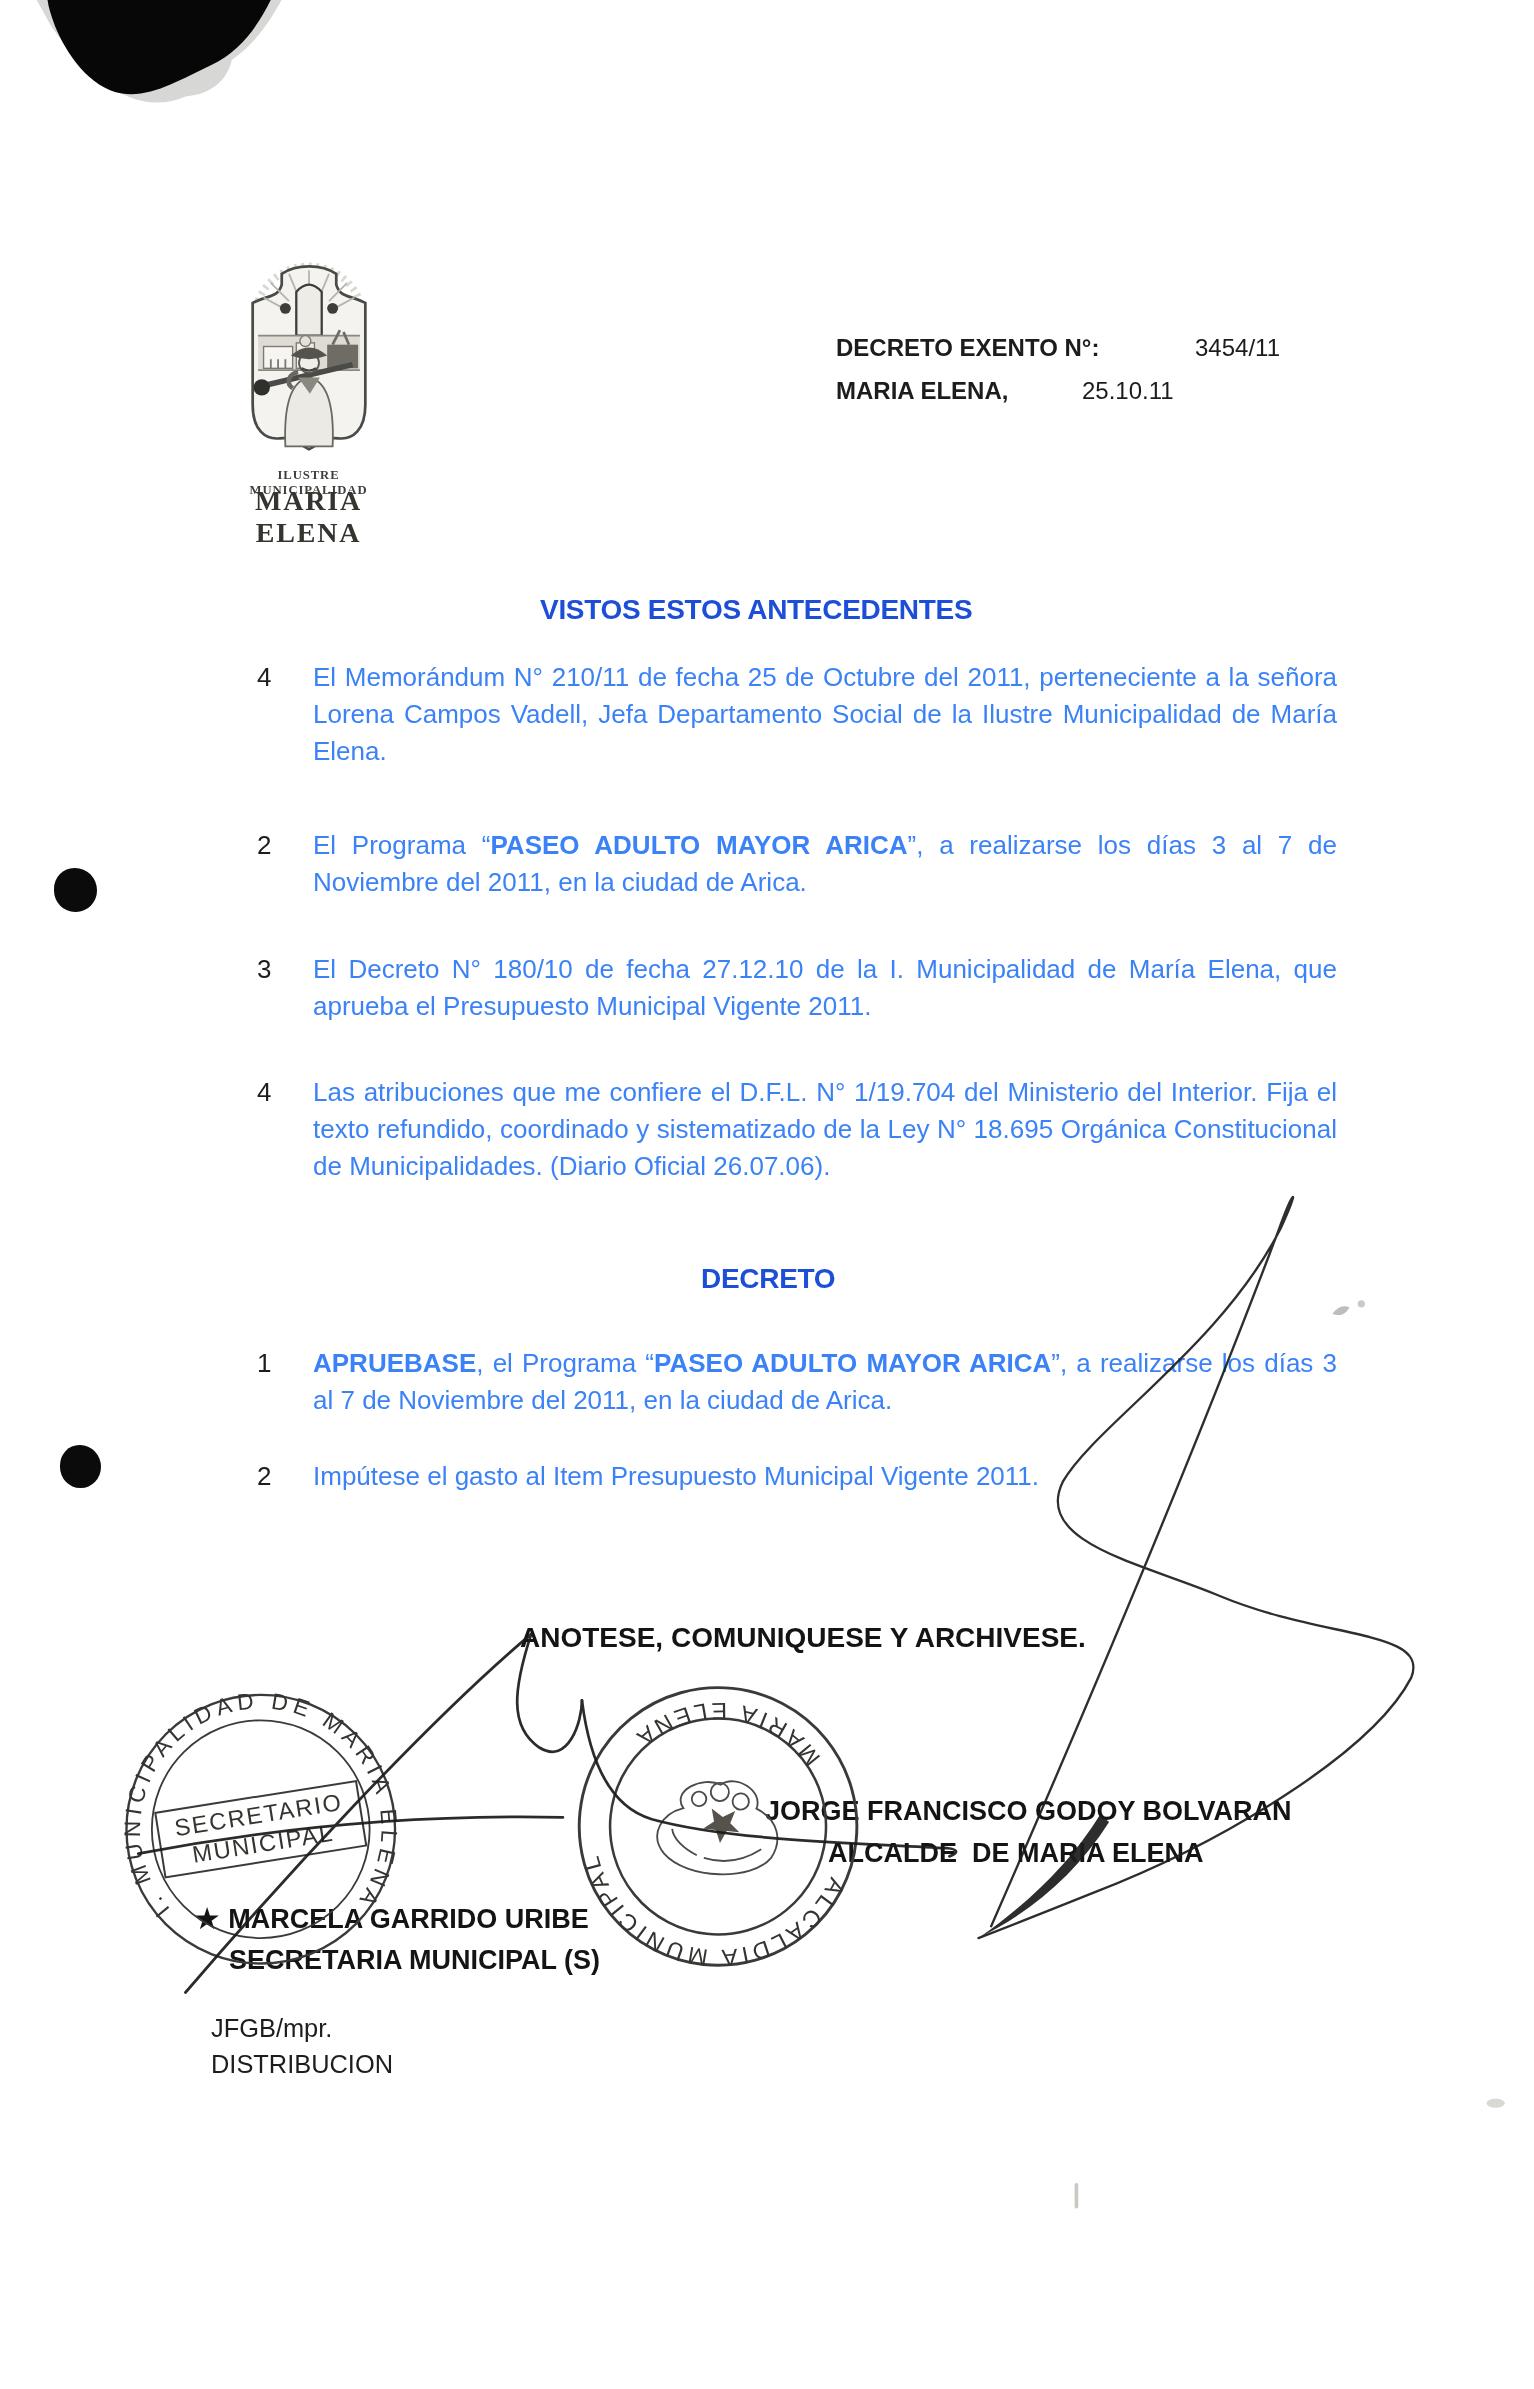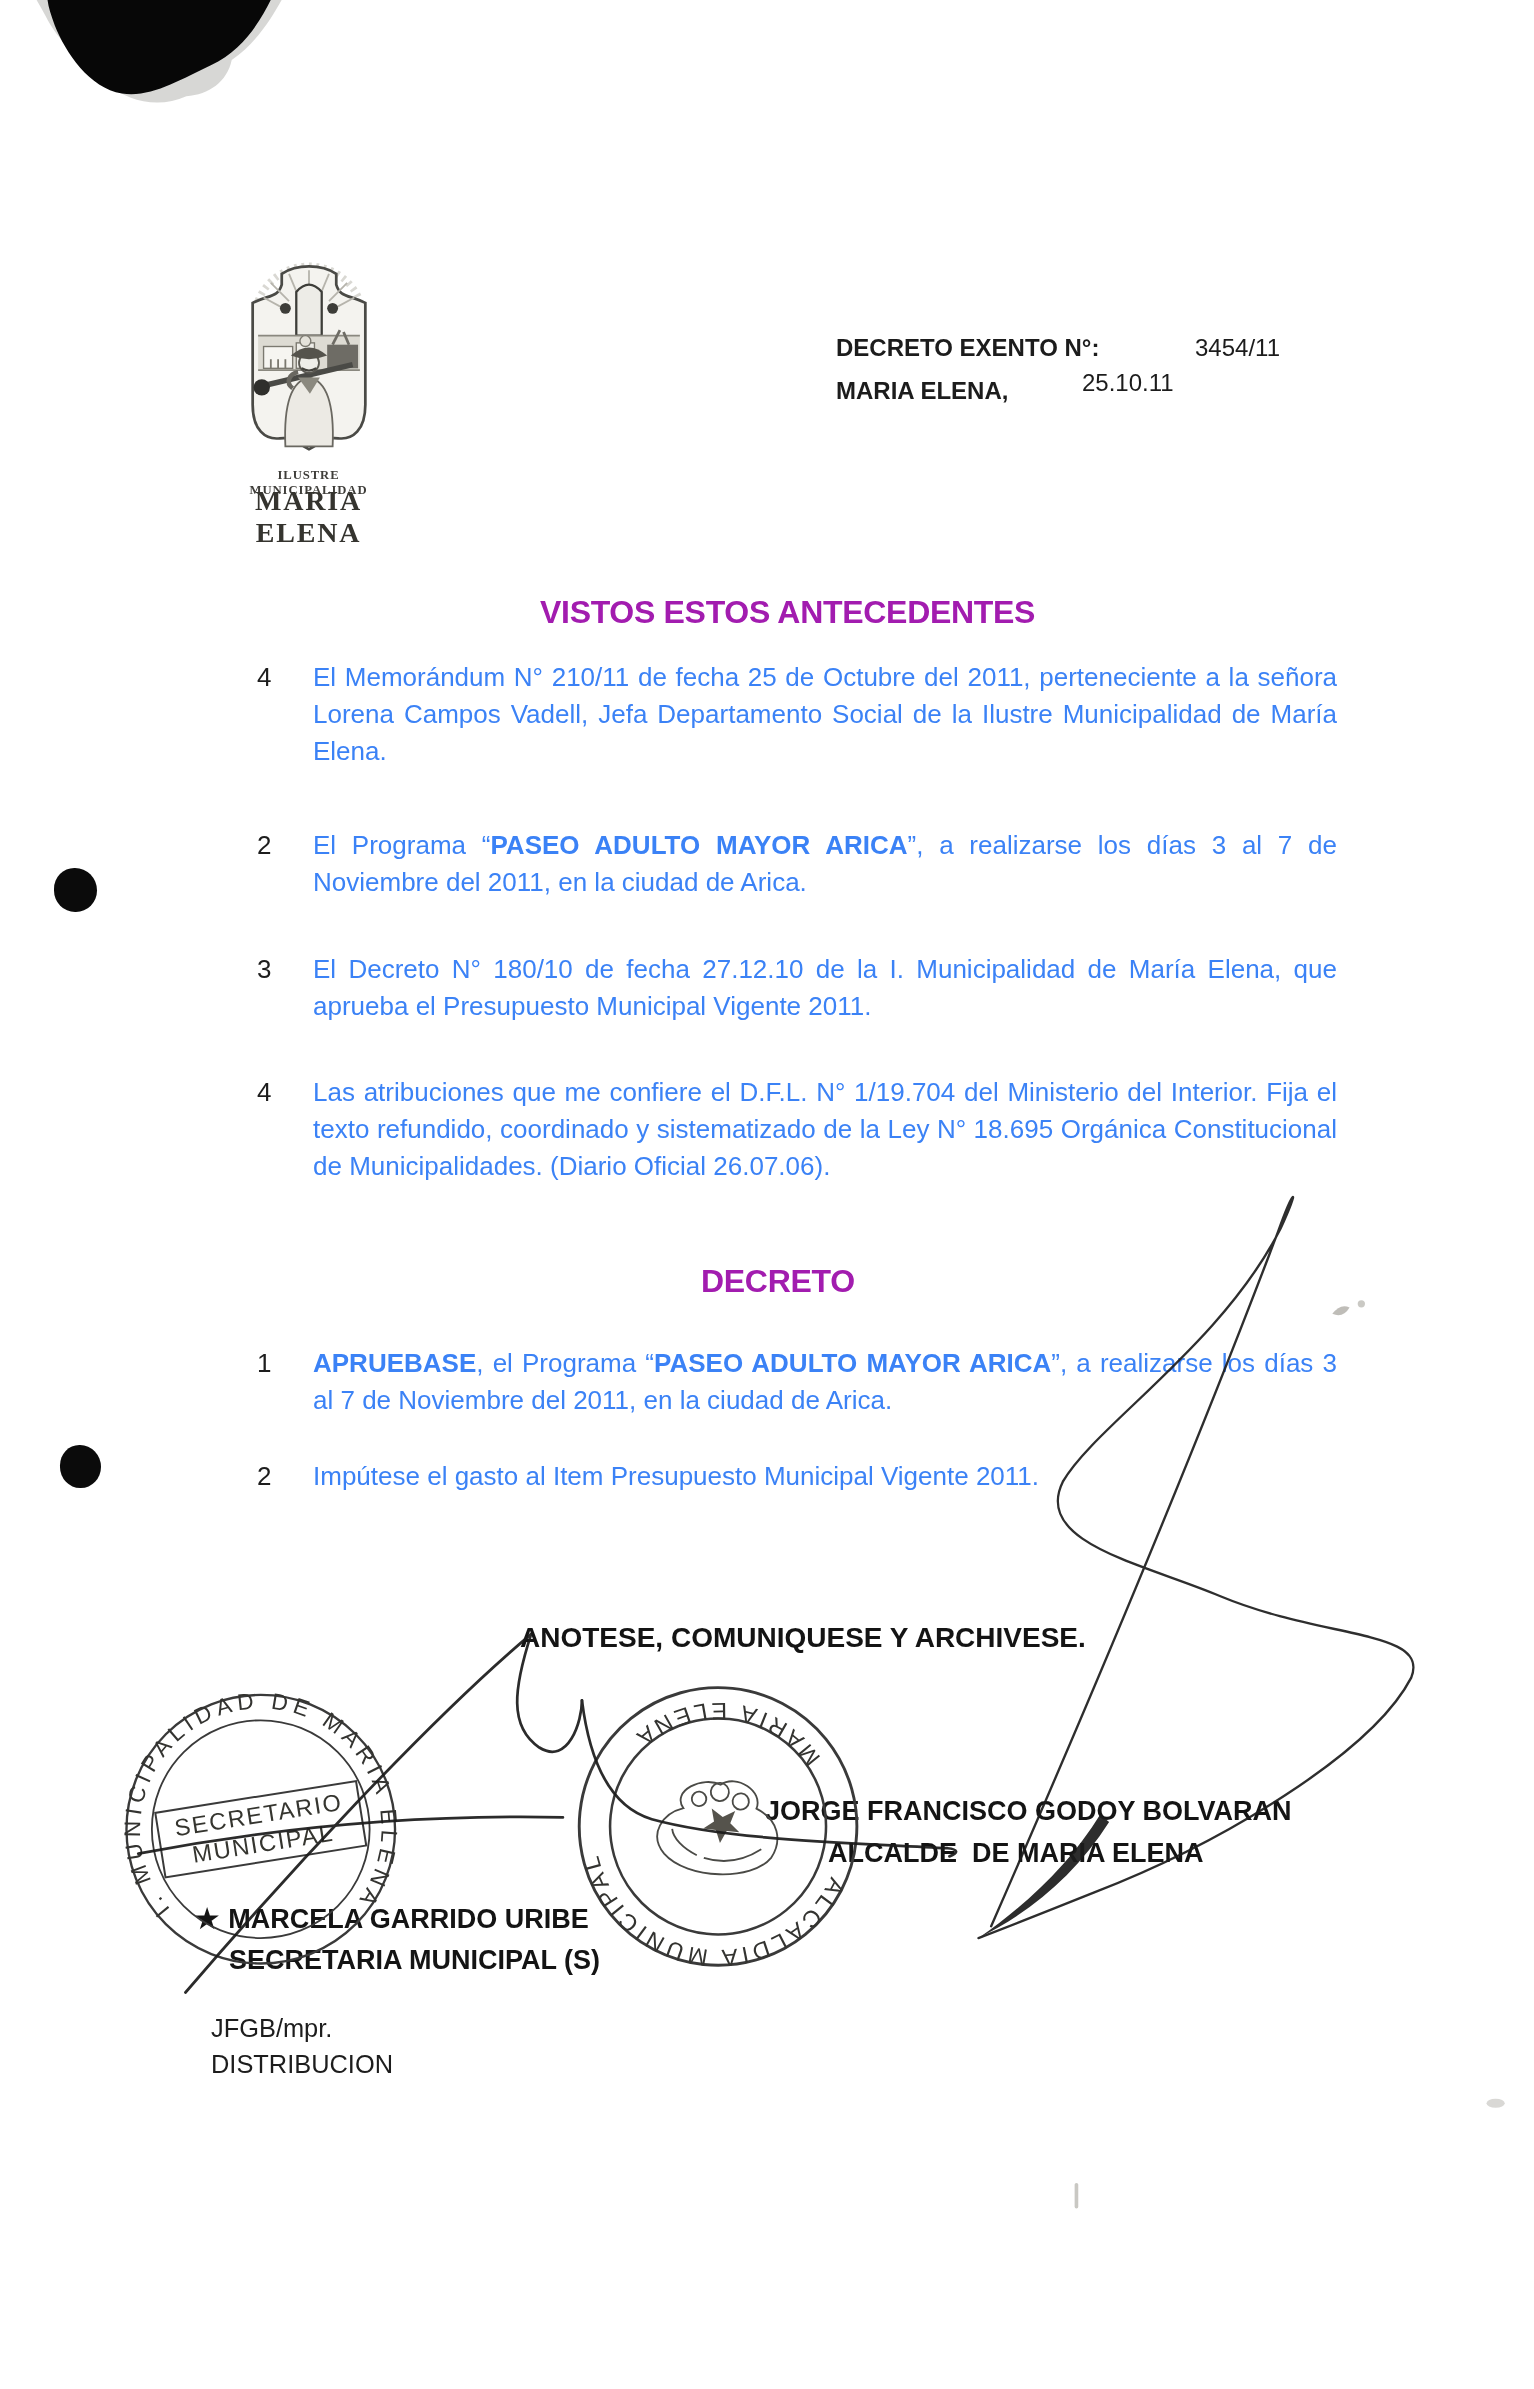--- a/index.html
+++ b/index.html
@@ -12,21 +12,21 @@
   .logo-org{left:218px;top:468px;width:181px;text-align:center;
     font-family:"Liberation Serif", serif;font-weight:bold;font-size:12.7px;
     letter-spacing:0.9px;color:#3f3e3a;}
   .logo-city{left:207px;top:485px;width:203px;text-align:center;
     font-family:"Liberation Serif", serif;font-weight:bold;font-size:28px;
     letter-spacing:1.8px;color:#35342f;}
   
   .hdr{font-size:24px;line-height:31px;white-space:pre;margin-top:32px;}
   .hdr.b{font-weight:bold;}
   
-  .sec-title{font-weight:bold;font-size:32px;letter-spacing:-0.3px;color:#a21caf;}
+  .sec-title{font-weight:bold;font-size:28px;letter-spacing:-0.3px;color:#1d4ed8;}
   
   .list-item{position:absolute;left:257px;width:1080px;display:flex;}
   .it-num{width:27px;flex:0 0 27px;font-size:26px;line-height:37px;color:#1d1d1d;}
   .it-gap{flex:0 0 29px;}
   .it-text{flex:1;font-size:26px;line-height:37px;color:#3b82f6;
     text-align:justify;text-justify:inter-word;}
   .bseg{font-weight:bold;}
   
   .closing{font-weight:bold;font-size:28px;color:#141414;}
   .sig-name{font-weight:bold;font-size:27px;color:#141414;white-space:pre;}
@@ -82,21 +82,21 @@
     <circle cx="78" cy="122" r="11" fill="#efeee9" stroke="#5a5851" stroke-width="2"></circle>
     <path d="M 58 114 Q 78 96 98 114 Q 78 122 58 114 Z" fill="#55534c"></path>
     <path d="M 70 128 Q 78 133 86 128" fill="none" stroke="#44423d" stroke-width="2.5"></path>
   </svg>
   <div class="abs logo-org">ILUSTRE MUNICIPALIDAD</div>
   <div class="abs logo-city">MARIA ELENA</div>
 
   <div class="abs hdr b" style="left:836px;top:300px;">DECRETO EXENTO N°:</div>
   <div class="abs hdr" style="left:1195px;top:300px;">3454/11</div>
   <div class="abs hdr b" style="left:836px;top:343px;">MARIA ELENA,</div>
-  <div class="abs hdr" style="left:1082px;top:335px;text-align:right;">25.10.11</div>
+  <div class="abs hdr" style="left:1082px;top:343px;text-align:right;">25.10.11</div>
 
   <div class="abs sec-title" style="left:540px;top:594px;">VISTOS ESTOS ANTECEDENTES</div>
 
   <div class="list-item" style="top:659px;">
     <div class="it-num">4</div>
       <div class="it-gap"></div>
     <div class="it-text">El Memorándum N° 210/11 de fecha 25 de Octubre del 2011, perteneciente a la señora Lorena Campos Vadell, Jefa Departamento Social de la Ilustre Municipalidad de María Elena.</div>
   </div>
   <div class="list-item" style="top:827px;">
     <div class="it-num">2</div>

